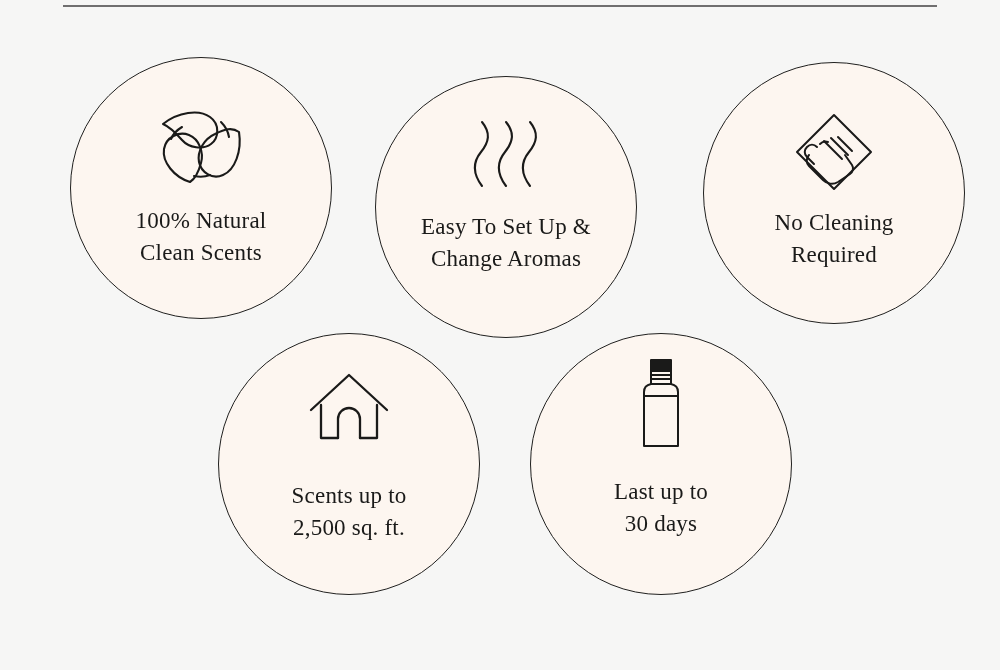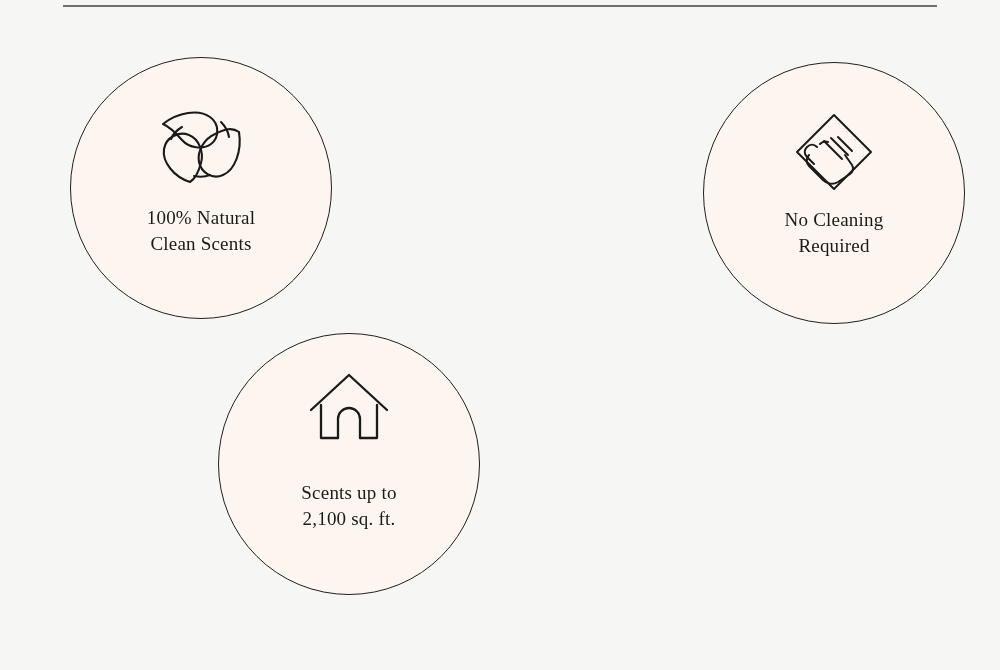--- a/index.html
+++ b/index.html
@@ -65,21 +65,21 @@
   }
   .badge-icon svg {
     display: block;
     overflow: visible;
   }
 
   .badge-label {
     margin-top: 14px;
     text-align: center;
     color: #1a1a19;
-    font-size: 19px;
+    font-size: 23px;
     line-height: 1.38;
     letter-spacing: 0.2px;
     padding: 0 18px;
     white-space: pre-line;
   }
 
   
   .badge.pos-0 .badge-icon { margin-top: 45px; }
   .badge.pos-0 .badge-label { margin-top: 16px; }
 
@@ -116,20 +116,31 @@
 
           <path d="M24 22 C19 25 15 29 13 34"></path>
           <path d="M63 17 C67 21 70 26 71 32"></path>
           <path d="M36 71 C41 72 47 72 52 70"></path>
         </svg>
       </div>
       <div class="badge-label">100% Natural
 Clean Scents</div>
     </div>
 
+    <div class="badge pos-1">
+      <div class="badge-icon">
+        <svg width="74" height="70" viewBox="0 0 74 70" fill="none" stroke="#1a1a19" stroke-width="2.1" stroke-linecap="round">
+          <path d="M13 2 C22 13 20 22 12 32 C3 43 4 54 13 66"></path>
+          <path d="M37 2 C46 13 44 22 36 32 C27 43 28 54 37 66"></path>
+          <path d="M61 2 C70 13 68 22 60 32 C51 43 52 54 61 66"></path>
+        </svg>
+      </div>
+      <div class="badge-label">Easy To Set Up &amp;
+Change Aromas</div>
+    </div>
 
     <div class="badge pos-2">
       <div class="badge-icon">
         <svg width="82" height="82" viewBox="0 0 82 82" fill="none" stroke="#1a1a19" stroke-width="2" stroke-linecap="round" stroke-linejoin="round">
 
           <path d="M41 4 L78 41 L41 78 L4 41 Z"></path>
 
           <g>
             <path d="M16 44 C13 47 13 52 16 55 L30 69 C34 73 40 74 45 71 L57 63 C60 61 61 57 59 54 L52 44"></path>
             <path d="M24 36 C21 33 17 33 14 36 C11 39 11 43 14 46 L21 53"></path>
@@ -150,18 +161,39 @@
 
           <path d="M3 38 L41 3 L79 38"></path>
 
           <path d="M13 33 L13 66 L30 66"></path>
           <path d="M69 33 L69 66 L52 66"></path>
 
           <path d="M30 66 L30 47 A11 11 0 0 1 52 47 L52 66"></path>
         </svg>
       </div>
       <div class="badge-label">Scents up to
-2,100 sq. ft.</div>
+2,500 sq. ft.</div>
     </div>
 
+    <div class="badge pos-4">
+      <div class="badge-icon">
+        <svg width="52" height="92" viewBox="0 0 52 92" fill="none" stroke="#1a1a19" stroke-width="2" stroke-linecap="round" stroke-linejoin="round">
+
+          <rect x="16" y="2" width="20" height="11" fill="#1a1a19" stroke="#1a1a19"></rect>
+
+          <path d="M16 13 L16 26 L36 26 L36 13"></path>
+          <path d="M16 17 L36 17"></path>
+          <path d="M16 21 L36 21"></path>
+
+          <path d="M16 26 C11 27 9 30 9 34 L9 38"></path>
+          <path d="M36 26 C41 27 43 30 43 34 L43 38"></path>
+
+          <path d="M9 38 L43 38"></path>
+
+          <path d="M9 38 L9 88 L43 88 L43 38"></path>
+        </svg>
+      </div>
+      <div class="badge-label">Last up to
+30 days</div>
+    </div>
 
   </div>
 </div>
 
 </body></html>

